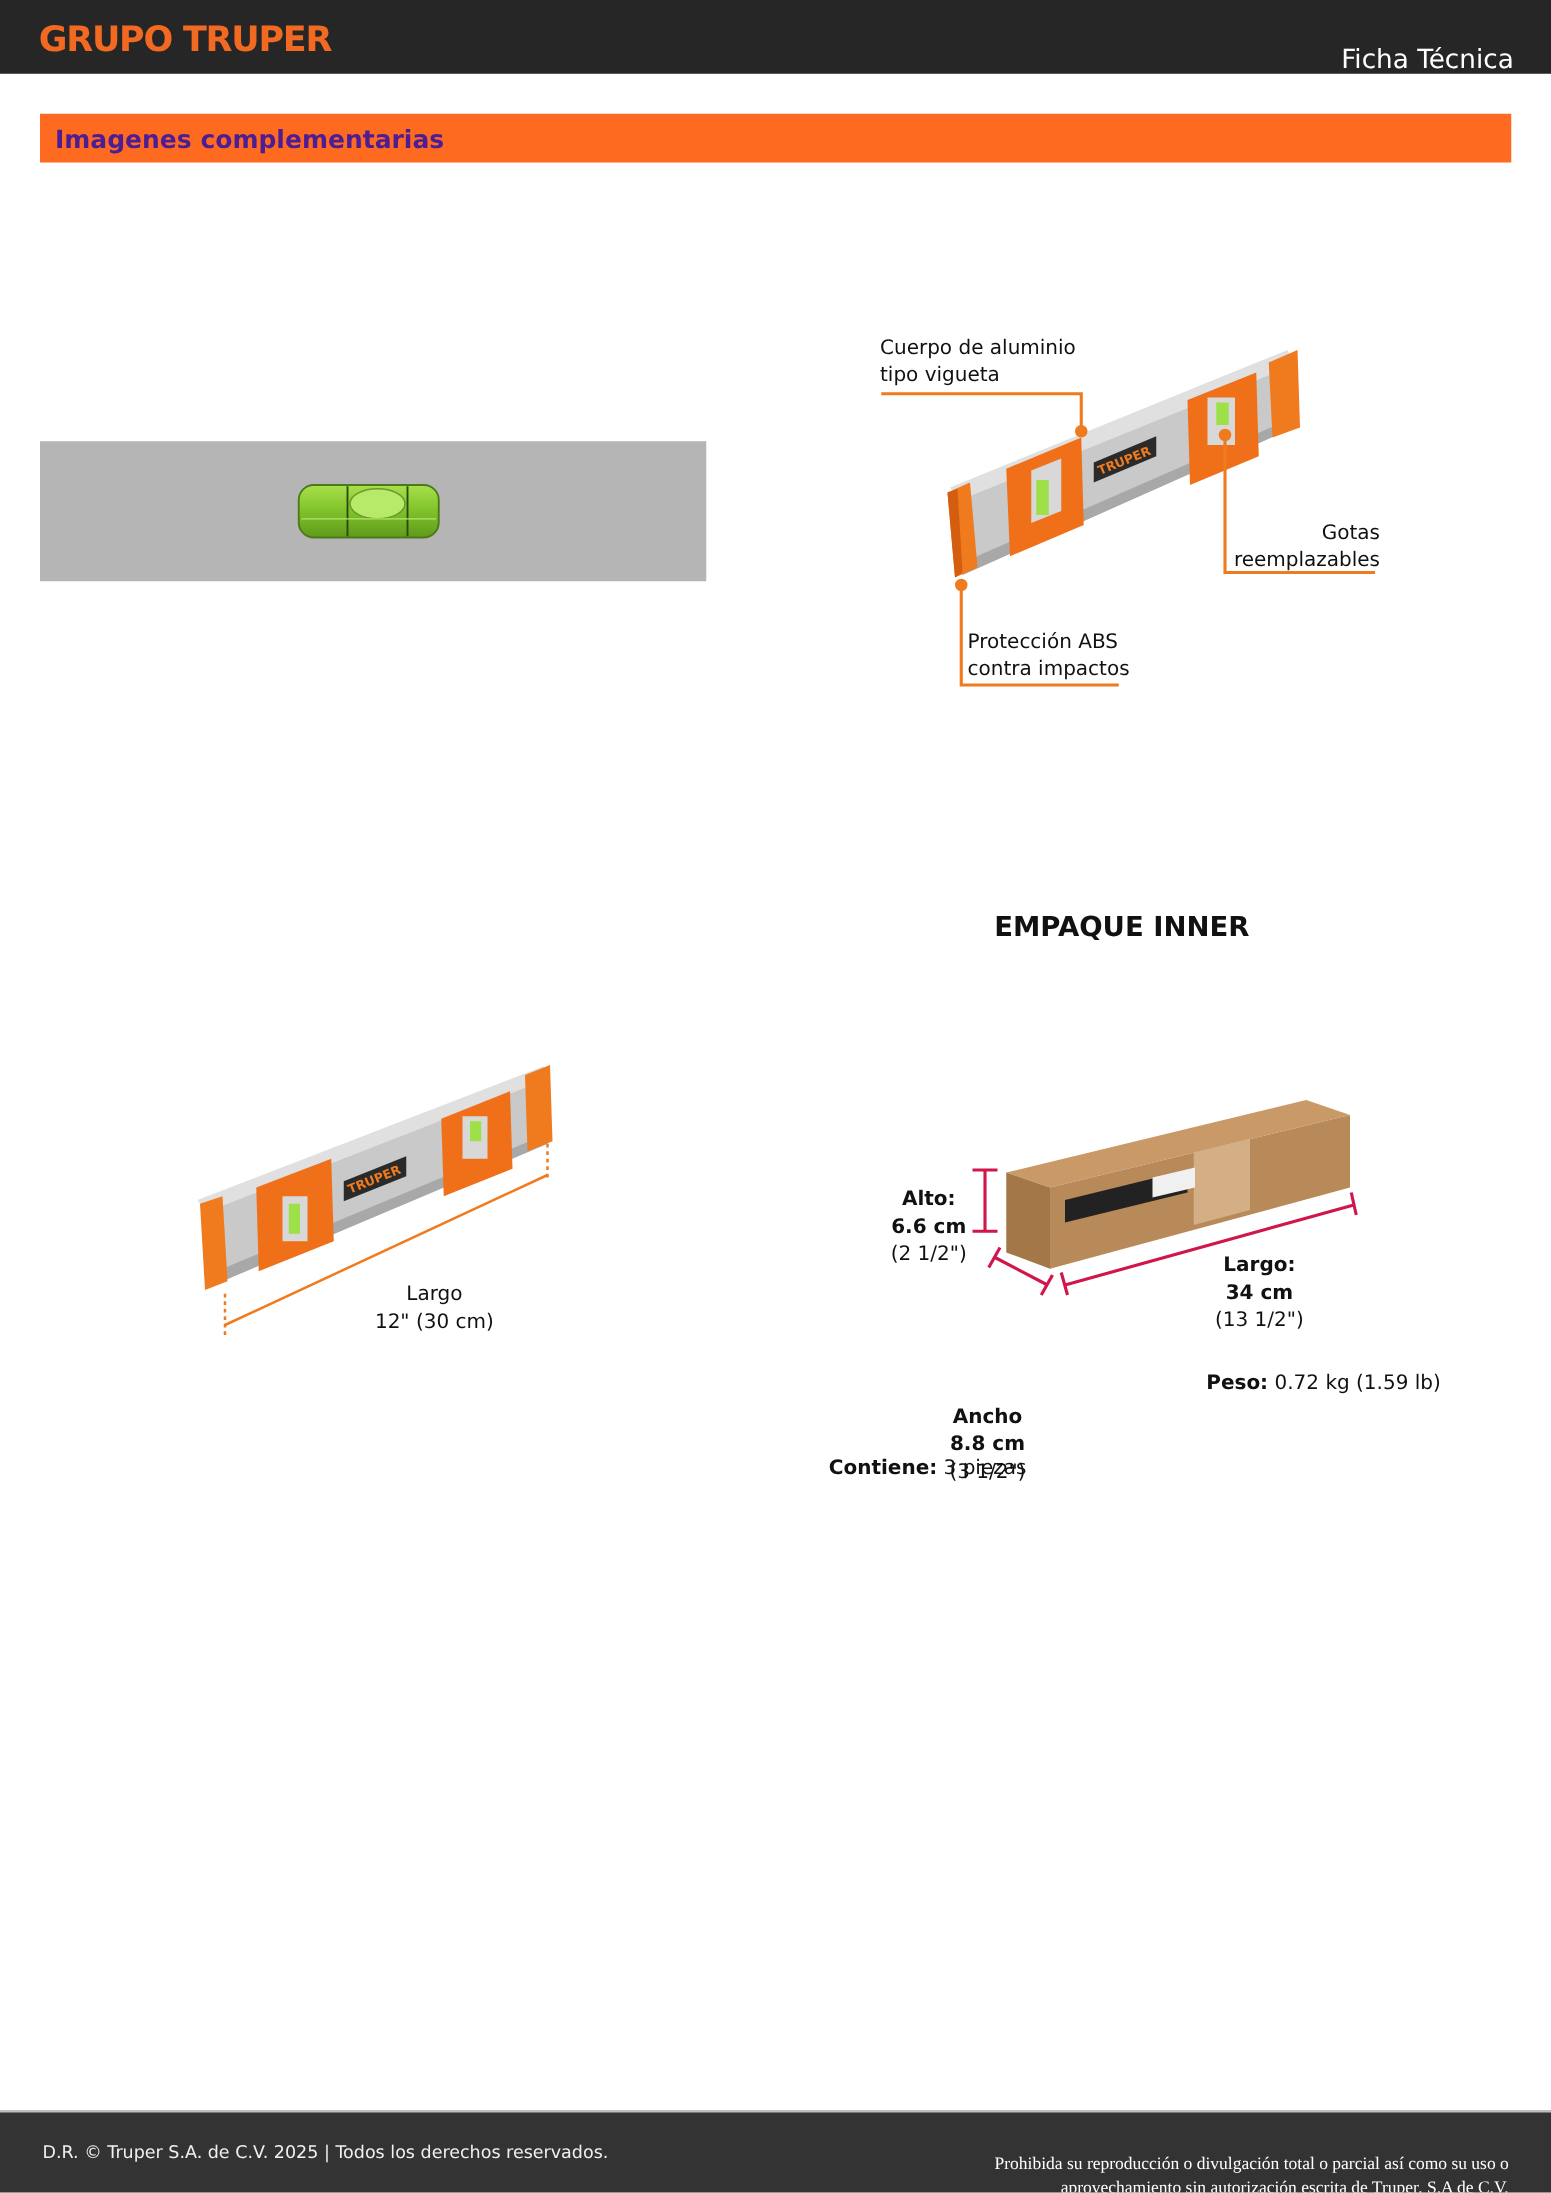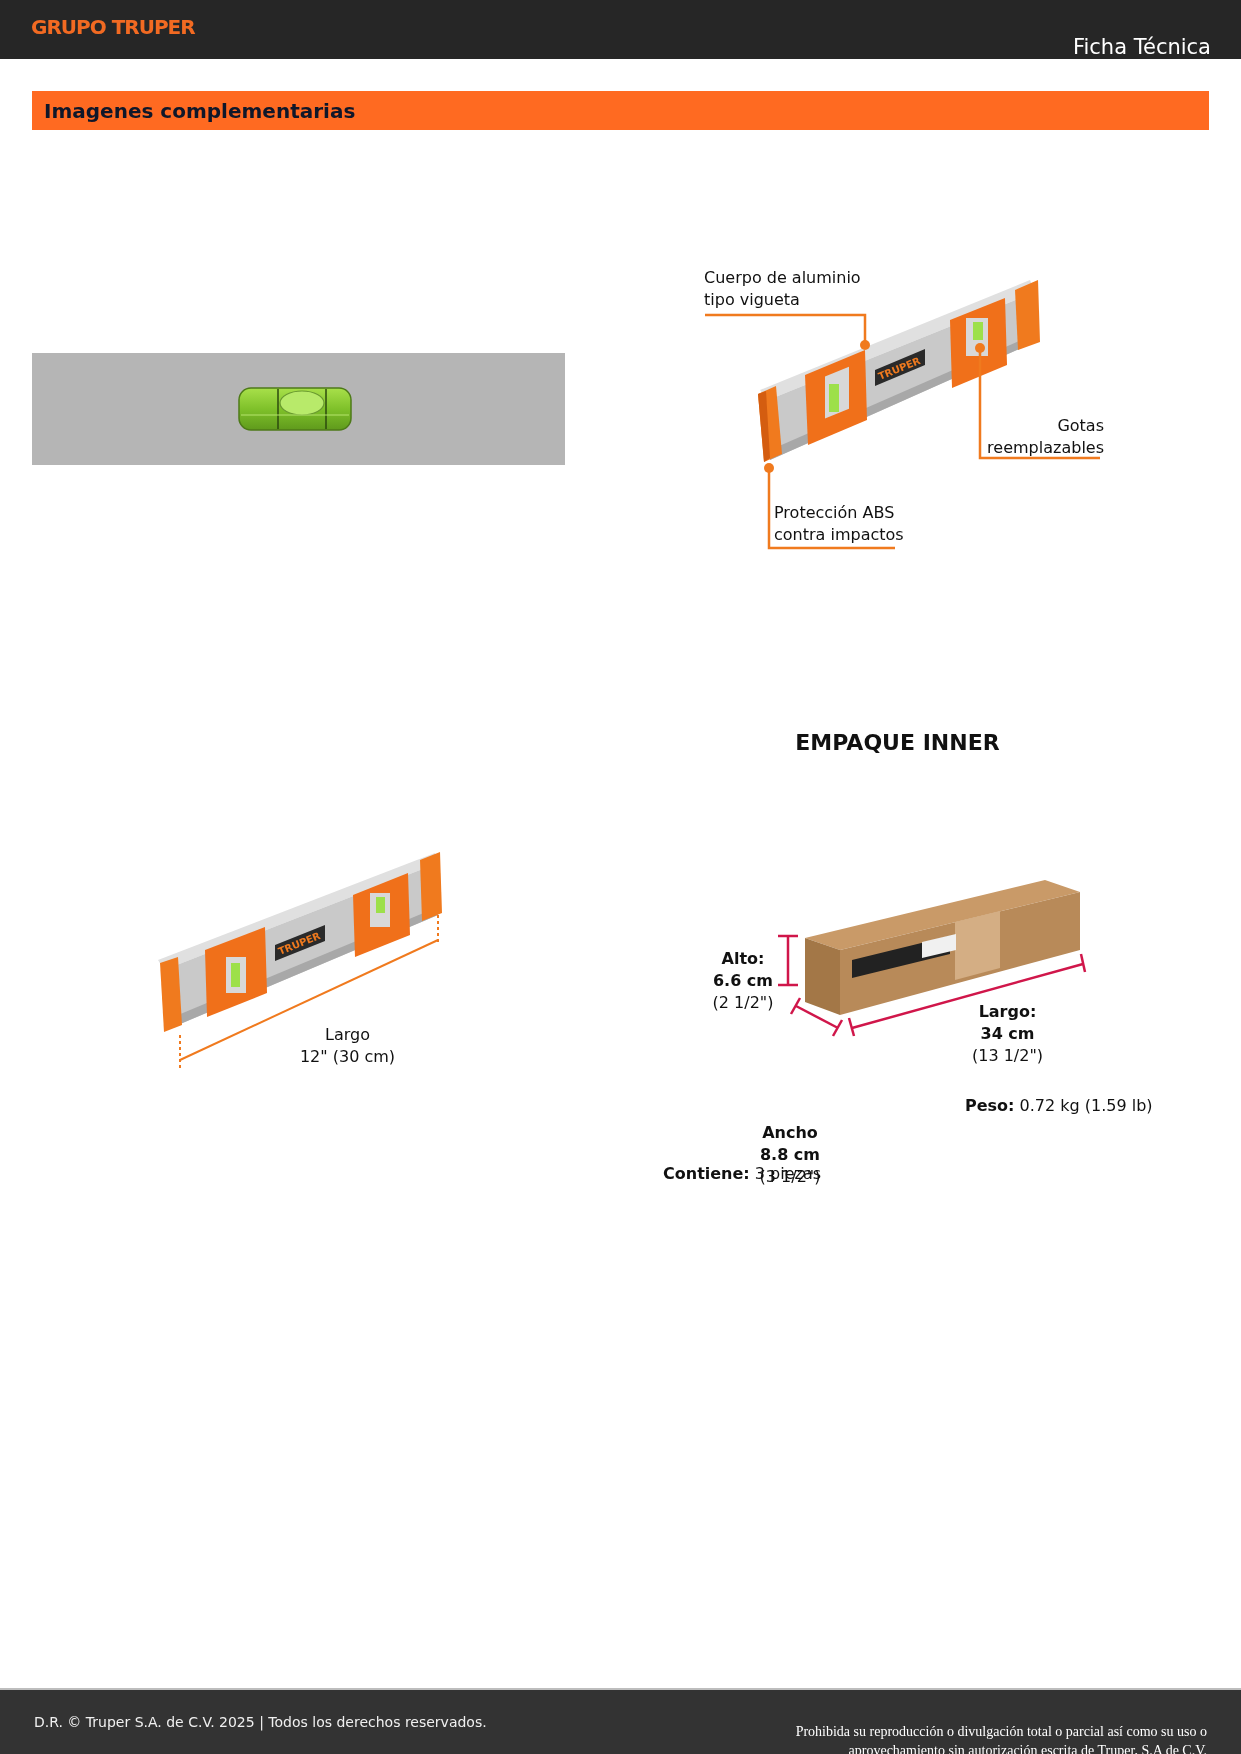--- a/index.html
+++ b/index.html
@@ -1,21 +1,21 @@
 <!DOCTYPE html>
 <html><head>
 <meta charset="utf-8">
 <style>
   html, body { margin:0; padding:0; }
   body { width:1241px; height:1754px; position:relative; background:#ffffff; font-family:"Liberation Sans", sans-serif; overflow:hidden; }
   .header { position:absolute; left:0; top:0; width:1241px; height:59px; background:#262626; }
-  .logo { position:absolute; left:31px; top:15px; font-family:"DejaVu Sans", sans-serif; font-weight:bold; font-size:20px; color:#f26a22; letter-spacing:-1px; }
+  .logo { position:absolute; left:31px; top:15px; font-family:"DejaVu Sans", sans-serif; font-weight:bold; font-size:28px; color:#f26a22; letter-spacing:-1px; }
   .doc-type { position:absolute; right:30px; top:15px; font-family:"DejaVu Sans", sans-serif; font-size:21px; color:#ffffff;margin-top:20px; }
   .section-bar { position:absolute; left:32px; top:91px; width:1177px; height:39px; background:#ff6a21; }
-  .section-title { position:absolute; left:12px; top:8px; color:#0f172a; font-family:"DejaVu Sans", sans-serif; font-weight:bold; font-size:20px; }
+  .section-title { position:absolute; left:12px; top:8px; color:#4c1d95; font-family:"DejaVu Sans", sans-serif; font-weight:bold; font-size:20px; }
   .abs { position:absolute; }
   .callout { position:absolute; font-family:"DejaVu Sans", sans-serif; font-size:16px; line-height:22px; color:#111; }
   .dim { position:absolute; font-family:"DejaVu Sans", sans-serif; font-size:16px; line-height:22px; color:#111; text-align:center; }
   .empaque-title { position:absolute; left:760px; top:730px; width:275px; text-align:center; font-family:"DejaVu Sans", sans-serif; font-weight:bold; font-size:22px; color:#111; }
   .stat { position:absolute; font-family:"DejaVu Sans", sans-serif; font-size:16px; color:#111; }
   .stat .k { font-weight:bold; }
   .footer { position:absolute; left:0; top:1688px; width:1241px; height:66px; background:#333333; border-top:2px solid #bdbdbd; }
   .footer-left { position:absolute; left:34px; top:24px; color:#f0f0f0; font-family:"DejaVu Sans", sans-serif; font-size:14px; }
   .footer-right { position:absolute; right:34px; top:32px; color:#ffffff; font-family:Liberation Serif, serif; font-size:14px; text-align:right; line-height:19px; }
 </style>

